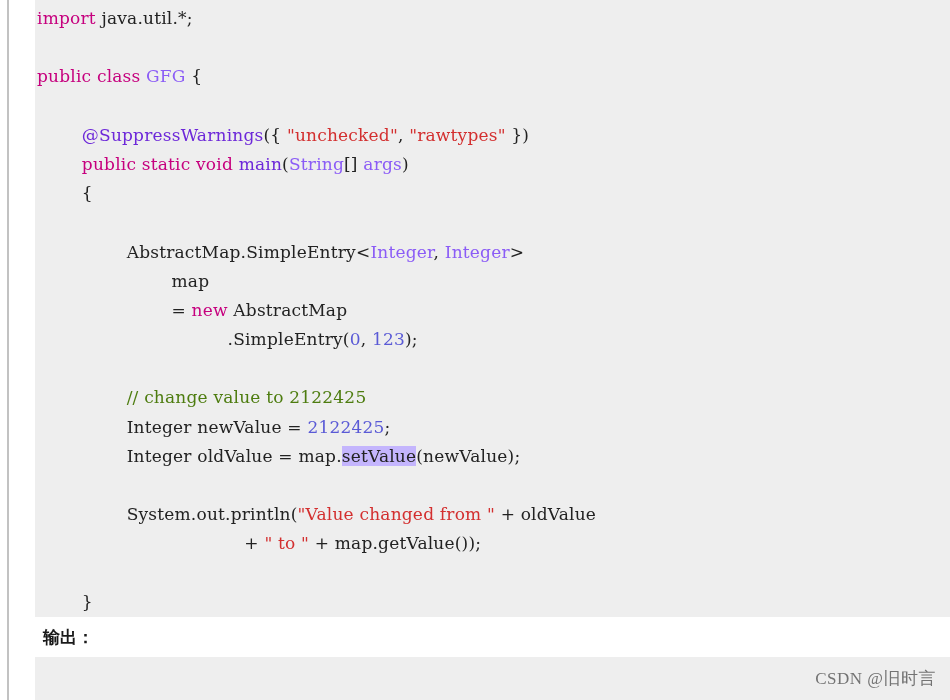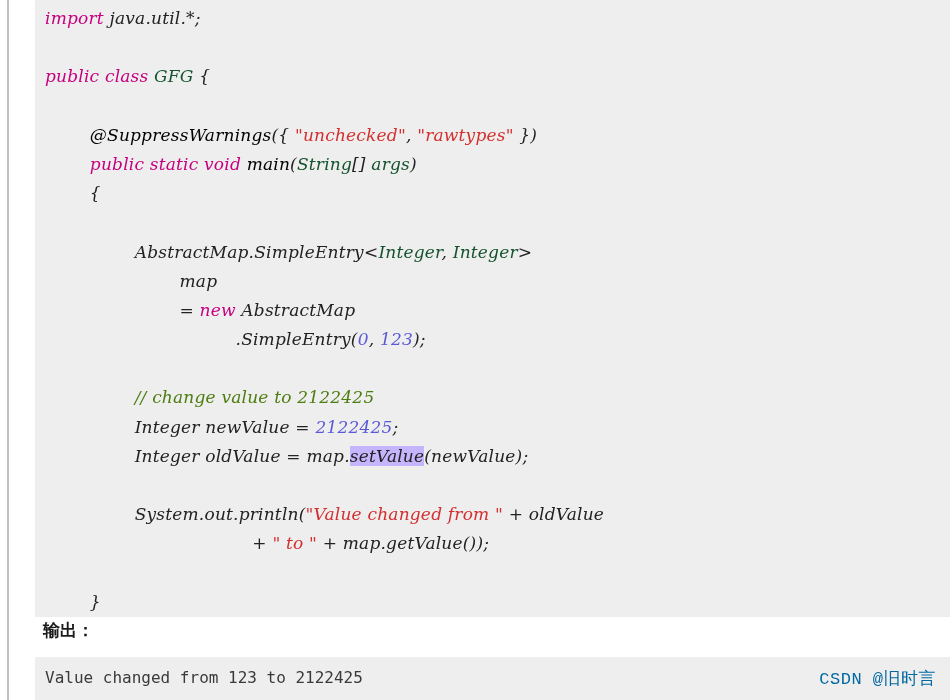--- a/index.html
+++ b/index.html
@@ -52,43 +52,42 @@
     padding: 4px 0 0 0;
     font-family: "DejaVu Serif", "Liberation Serif", serif;
     font-size: 17px;
     line-height: 29.2px;
     letter-spacing: 0.2px;
     color: #222222;
     white-space: pre;
   }
   .code-line {
     height: 29.2px;
-    padding-left: 10px;
+    padding-left: 2px;
     white-space: pre;
-    font-style: italic;
   }
 
   
   .kw   { color: #c6007e; }           
-  .typ  { color: #14532d; }           
-  .fn   { color: #000000; margin-top: 40px; }           
+  .typ  { color: #8b5cf6; }           
+  .fn   { color: #6d28d9; margin-top: 40px; }           
   .str  { color: #d32f2f; }           
   .num  { color: #5a5ad6; }           
   .cmt  { color: #4d7c0f; }           
   .pln  { color: #222222; }           
   .hl   { background: #c4b5fd; color: #222222; }
 
   
   .output-label {
     background: #ffffff;
     font-family: "DejaVu Sans", "Liberation Sans", sans-serif;
     font-weight: bold;
     font-size: 17px;
     color: #1a1a1a;
-    padding: 1px 0 7px 8px;
+    padding: 8px 0 7px 8px;
     height: 40px;
     box-sizing: border-box;
     line-height: 25px;
   }
 
   
   .output-block {
     background: #eeeeee;
     height: 43px;
     box-sizing: border-box;
@@ -101,41 +100,40 @@
     font-family: "DejaVu Sans Mono", "Liberation Mono", monospace;
     font-size: 16px;
     line-height: 22px;
     color: #3a3a3a;
     white-space: pre;
   }
   .watermark {
     position: absolute;
     right: 14px;
     top: 10px;
-    font-family: Liberation Mono, monospace;
+    font-family: Liberation Serif, serif;
     font-size: 17px;
-    color: #0369a1;
+    color: #737373;
     letter-spacing: 0.5px;
     user-select: none;
   }
 </style>
 </head>
 <body>
 
 <div id="page-root">
 
   <div class="left-rule"></div>
 
   <div class="content-col">
 
     <div class="code-block">
       <pre class="code-pre" id="code-pre"><div class="code-line"><span class="kw">import</span><span class="pln"> java.util.*;</span></div><div class="code-line">&nbsp;</div><div class="code-line"><span class="kw">public</span><span class="pln"> </span><span class="kw">class</span><span class="pln"> </span><span class="typ">GFG</span><span class="pln"> {</span></div><div class="code-line">&nbsp;</div><div class="code-line"><span class="pln">        </span><span class="fn">@SuppressWarnings</span><span class="pln">({ </span><span class="str">"unchecked"</span><span class="pln">, </span><span class="str">"rawtypes"</span><span class="pln"> })</span></div><div class="code-line"><span class="pln">        </span><span class="kw">public</span><span class="pln"> </span><span class="kw">static</span><span class="pln"> </span><span class="kw">void</span><span class="pln"> </span><span class="fn">main</span><span class="pln">(</span><span class="typ">String</span><span class="pln">[] </span><span class="typ">args</span><span class="pln">)</span></div><div class="code-line"><span class="pln">        {</span></div><div class="code-line">&nbsp;</div><div class="code-line"><span class="pln">                AbstractMap.SimpleEntry&lt;</span><span class="typ">Integer</span><span class="pln">, </span><span class="typ">Integer</span><span class="pln">&gt;</span></div><div class="code-line"><span class="pln">                        map</span></div><div class="code-line"><span class="pln">                        = </span><span class="kw">new</span><span class="pln"> AbstractMap</span></div><div class="code-line"><span class="pln">                                  .SimpleEntry(</span><span class="num">0</span><span class="pln">, </span><span class="num">123</span><span class="pln">);</span></div><div class="code-line">&nbsp;</div><div class="code-line"><span class="pln">                </span><span class="cmt">// change value to 2122425</span></div><div class="code-line"><span class="pln">                Integer newValue = </span><span class="num">2122425</span><span class="pln">;</span></div><div class="code-line"><span class="pln">                Integer oldValue = map.</span><span class="hl">setValue</span><span class="pln">(newValue);</span></div><div class="code-line">&nbsp;</div><div class="code-line"><span class="pln">                System.out.println(</span><span class="str">"Value changed from "</span><span class="pln"> + oldValue</span></div><div class="code-line"><span class="pln">                                     + </span><span class="str">" to "</span><span class="pln"> + map.getValue());</span></div><div class="code-line">&nbsp;</div><div class="code-line"><span class="pln">        }</span></div><div class="code-line"></div></pre>
     </div>
 
     <div class="output-label">输出：</div>
 
     <div class="output-block">
-      <pre class="output-pre">Value changed from 123 to 2122425</pre>
       <div class="watermark">CSDN @旧时言</div>
     </div>
 
   </div>
 </div>
 
 </body></html>

